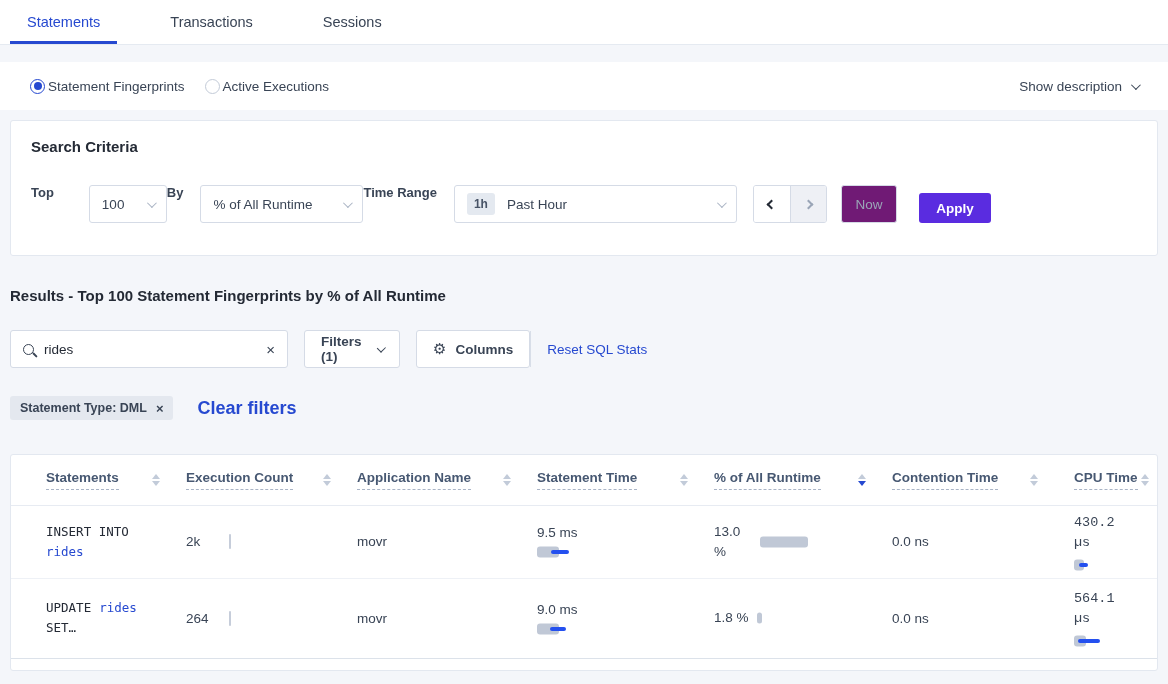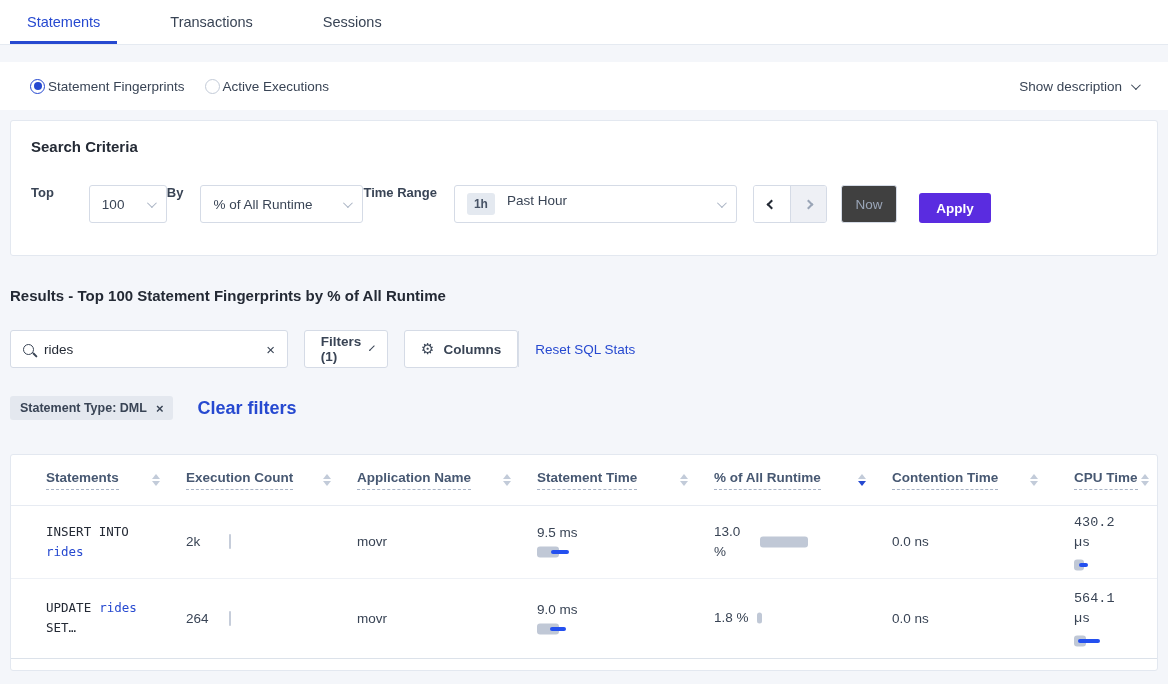--- a/index.html
+++ b/index.html
@@ -44,49 +44,49 @@
   .criteria-title { font-size:15px; font-weight:700; color:#242a35; margin-bottom:30px; }
   .fields { display:flex; align-items:flex-end; }
   .field { display:flex; flex-direction:row; }
   .field-label { font-size:13px; font-weight:700; color:#394455; margin-bottom:8px; }
   .select { height:38px; border:1px solid #d5dbe6; border-radius:3px; background:#fff;
             display:flex; align-items:center; padding:0 12px; cursor:pointer;
             justify-content:space-between; gap:8px; color:#394455; }
   .select .chev.down { border-color:#aab4c4; }
   .w-top { width:78px;margin-left:35px; }  .w-by { width:163px; margin-left:17px; }
   .w-time { width:283px; margin-left:17px; }
-  .time-left { display:flex; align-items:flex-start; gap:12px; }
+  .time-left { display:flex; align-items:center; gap:12px; }
   .time-badge { background:#e4e9f0; color:#475366; font-size:12px; font-weight:700;
                 border-radius:3px; padding:4px 7px; }
   .arrow-group { display:flex; margin-left:16px; border:1px solid #d5dbe6;
                  border-radius:3px; overflow:hidden; height:38px; }
   .arrow-btn { width:36px; display:flex; align-items:center; justify-content:center;
                background:#fff; cursor:pointer; }
   .arrow-btn.disabled { background:#eef0f5; cursor:default; border-left:1px solid #d5dbe6; }
   .now-btn { margin-left:14px; height:38px; width:56px; border:1px solid #d5dbe6;
-             border-radius:3px; background:#404040; color:#9aa5b7; font-size:13.5px; cursor:pointer; }
+             border-radius:3px; background:#701a75; color:#9aa5b7; font-size:13.5px; cursor:pointer; }
   .apply-btn { margin-left:22px; height:30px; width:72px; border:none; border-radius:3px;
              background:#5a2ce0; color:#fff; font-weight:700; font-size:13.5px; cursor:pointer; }
 
   
   .results-heading { font-size:15px; font-weight:700; color:#242a35; margin:31px 10px 0; }
   .toolbar { display:flex; align-items:center; margin:26px 10px 0; height:38px; }
   .searchbox { width:278px; height:38px; background:#fff; border:1px solid #d5dbe6;
                border-radius:3px; display:flex; align-items:center; padding:0 12px; gap:10px; }
   .mag { width:11px; height:11px; border:1.6px solid #394455; border-radius:50%;
          position:relative; flex:0 0 auto; }
   .mag::after { content:""; position:absolute; width:6px; height:1.8px; background:#394455;
          right:-5px; bottom:-2px; transform:rotate(45deg); border-radius:1px; }
   .searchbox input { border:none; outline:none; flex:1; font-size:13.5px; color:#242a35;
          font-family:inherit; background:transparent; }
   .x-btn { color:#394455; font-size:15px; cursor:pointer; line-height:1; }
   .tool-btn { height:38px; background:#fff; border:1px solid #d5dbe6; border-radius:3px;
          display:flex; align-items:center; gap:9px; padding:0 16px; cursor:pointer;
          font-weight:700; color:#394455; }
-  .filters-btn { margin-left:16px; width:84px; justify-content:center; }
+  .filters-btn { margin-left:16px; width:96px; justify-content:center; }
   .columns-btn { margin-left:16px; }
   .gear { font-size:15px; font-weight:400; color:#394455; }
   .showing { flex:1; text-align:right; padding-right:18px; color:#394455; }
   .showing b { color:#242a35; }
   .vdivider { width:1px; height:36px; background:#d8dee8; }
   .reset-link { color:#2649d0; padding-left:16px; cursor:pointer; white-space:nowrap; }
 
   .chiprow { display:flex; align-items:center; margin:28px 10px 0; gap:24px; }
   .chip { background:#e4e8ef; border-radius:3px; height:24px; display:flex;
           align-items:center; gap:9px; padding:0 10px; font-size:12.5px;

